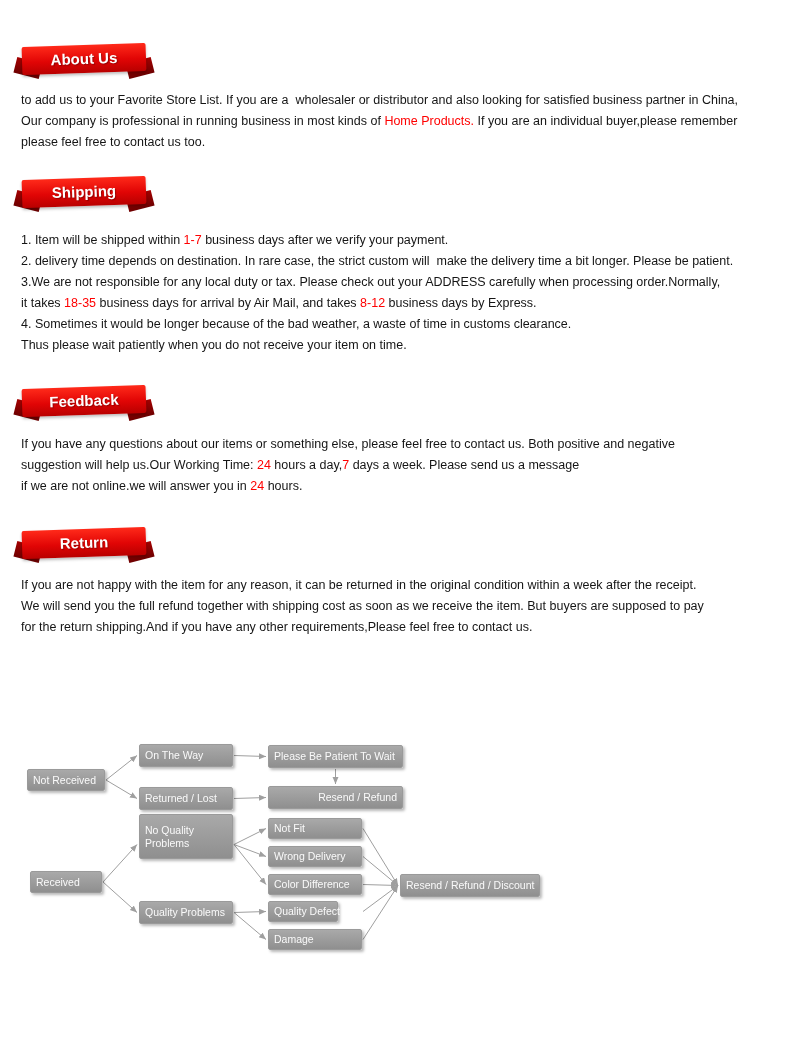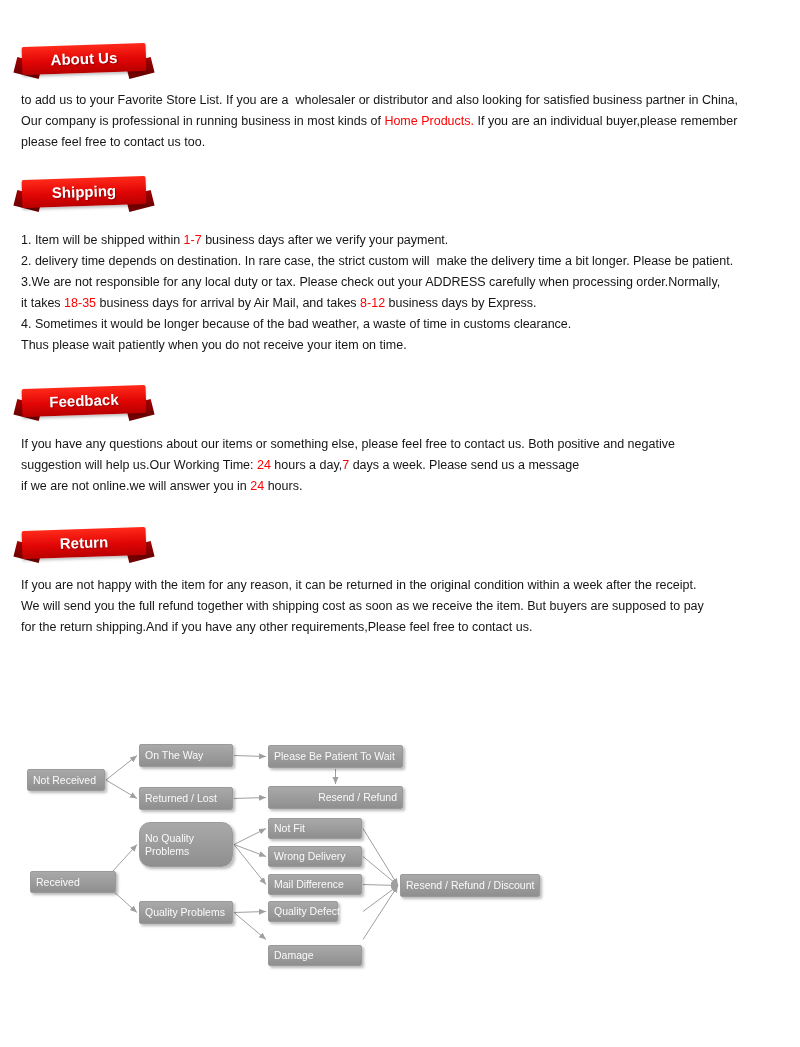--- a/index.html
+++ b/index.html
@@ -116,54 +116,54 @@
         <line x1="234" y1="177.5" x2="266" y2="204.5" marker-end="url(#arrowhead)"></line>
         <line x1="363" y1="93.5" x2="398" y2="150.5" marker-end="url(#arrowhead)"></line>
         <line x1="363" y1="121.5" x2="398" y2="150.5" marker-end="url(#arrowhead)"></line>
         <line x1="363" y1="149.5" x2="398" y2="150.5" marker-end="url(#arrowhead)"></line>
         <line x1="363" y1="176.5" x2="398" y2="150.5" marker-end="url(#arrowhead)"></line>
         <line x1="363" y1="204.5" x2="398" y2="150.5" marker-end="url(#arrowhead)"></line>
       </svg>
   <div class="fnode" style="left: 27px; top: 34px; width: 78px; height: 22px;">
         <span>Not Received</span>
       </div>
-      <div class="fnode" style="left: 30px; top: 136px; width: 86px; height: 22px; text-align: center;">
+      <div class="fnode" style="left: 30px; top: 136px; width: 72px; height: 22px; text-align: center;">
         <span>Received</span>
       </div>
       <div class="fnode" style="left: 139px; top: 9px; width: 94px; height: 23px;">
         <span>On The Way</span>
       </div>
       <div class="fnode" style="left: 139px; top: 52px; width: 94px; height: 23px;">
         <span>Returned / Lost</span>
       </div>
-      <div class="fnode wrap" style="left: 139px; top: 87px; width: 94px; height: 45px; border-radius: 11px;">
+      <div class="fnode wrap" style="left: 139px; top: 79px; width: 94px; height: 45px;">
         <span>No Quality Problems</span>
       </div>
       <div class="fnode" style="left: 139px; top: 166px; width: 94px; height: 23px;">
         <span>Quality Problems</span>
       </div>
       <div class="fnode" style="left: 268px; top: 10px; width: 135px; height: 23px;">
         <span>Please Be Patient To Wait</span>
       </div>
       <div class="fnode" style="left: 268px; top: 51px; width: 135px; height: 23px; justify-content: flex-end;">
         <span>Resend / Refund</span>
       </div>
       <div class="fnode" style="left: 268px; top: 83px; width: 94px; height: 21px;">
         <span>Not Fit</span>
       </div>
       <div class="fnode" style="left: 268px; top: 111px; width: 94px; height: 21px;">
         <span>Wrong Delivery</span>
       </div>
       <div class="fnode" style="left: 268px; top: 139px; width: 94px; height: 21px;">
-        <span>Mail Difference</span>
+        <span>Color Difference</span>
       </div>
       <div class="fnode" style="left: 268px; top: 166px; width: 70px; height: 21px;">
         <span>Quality Defect</span>
       </div>
-      <div class="fnode" style="left: 268px; top: 210px; width: 94px; height: 21px;">
+      <div class="fnode" style="left: 268px; top: 194px; width: 94px; height: 21px;">
         <span>Damage</span>
       </div>
       <div class="fnode" style="left: 400px; top: 139px; width: 140px; height: 23px;">
         <span>Resend / Refund / Discount</span>
       </div>
     </div>
 
 </div>
 
 </body></html>

